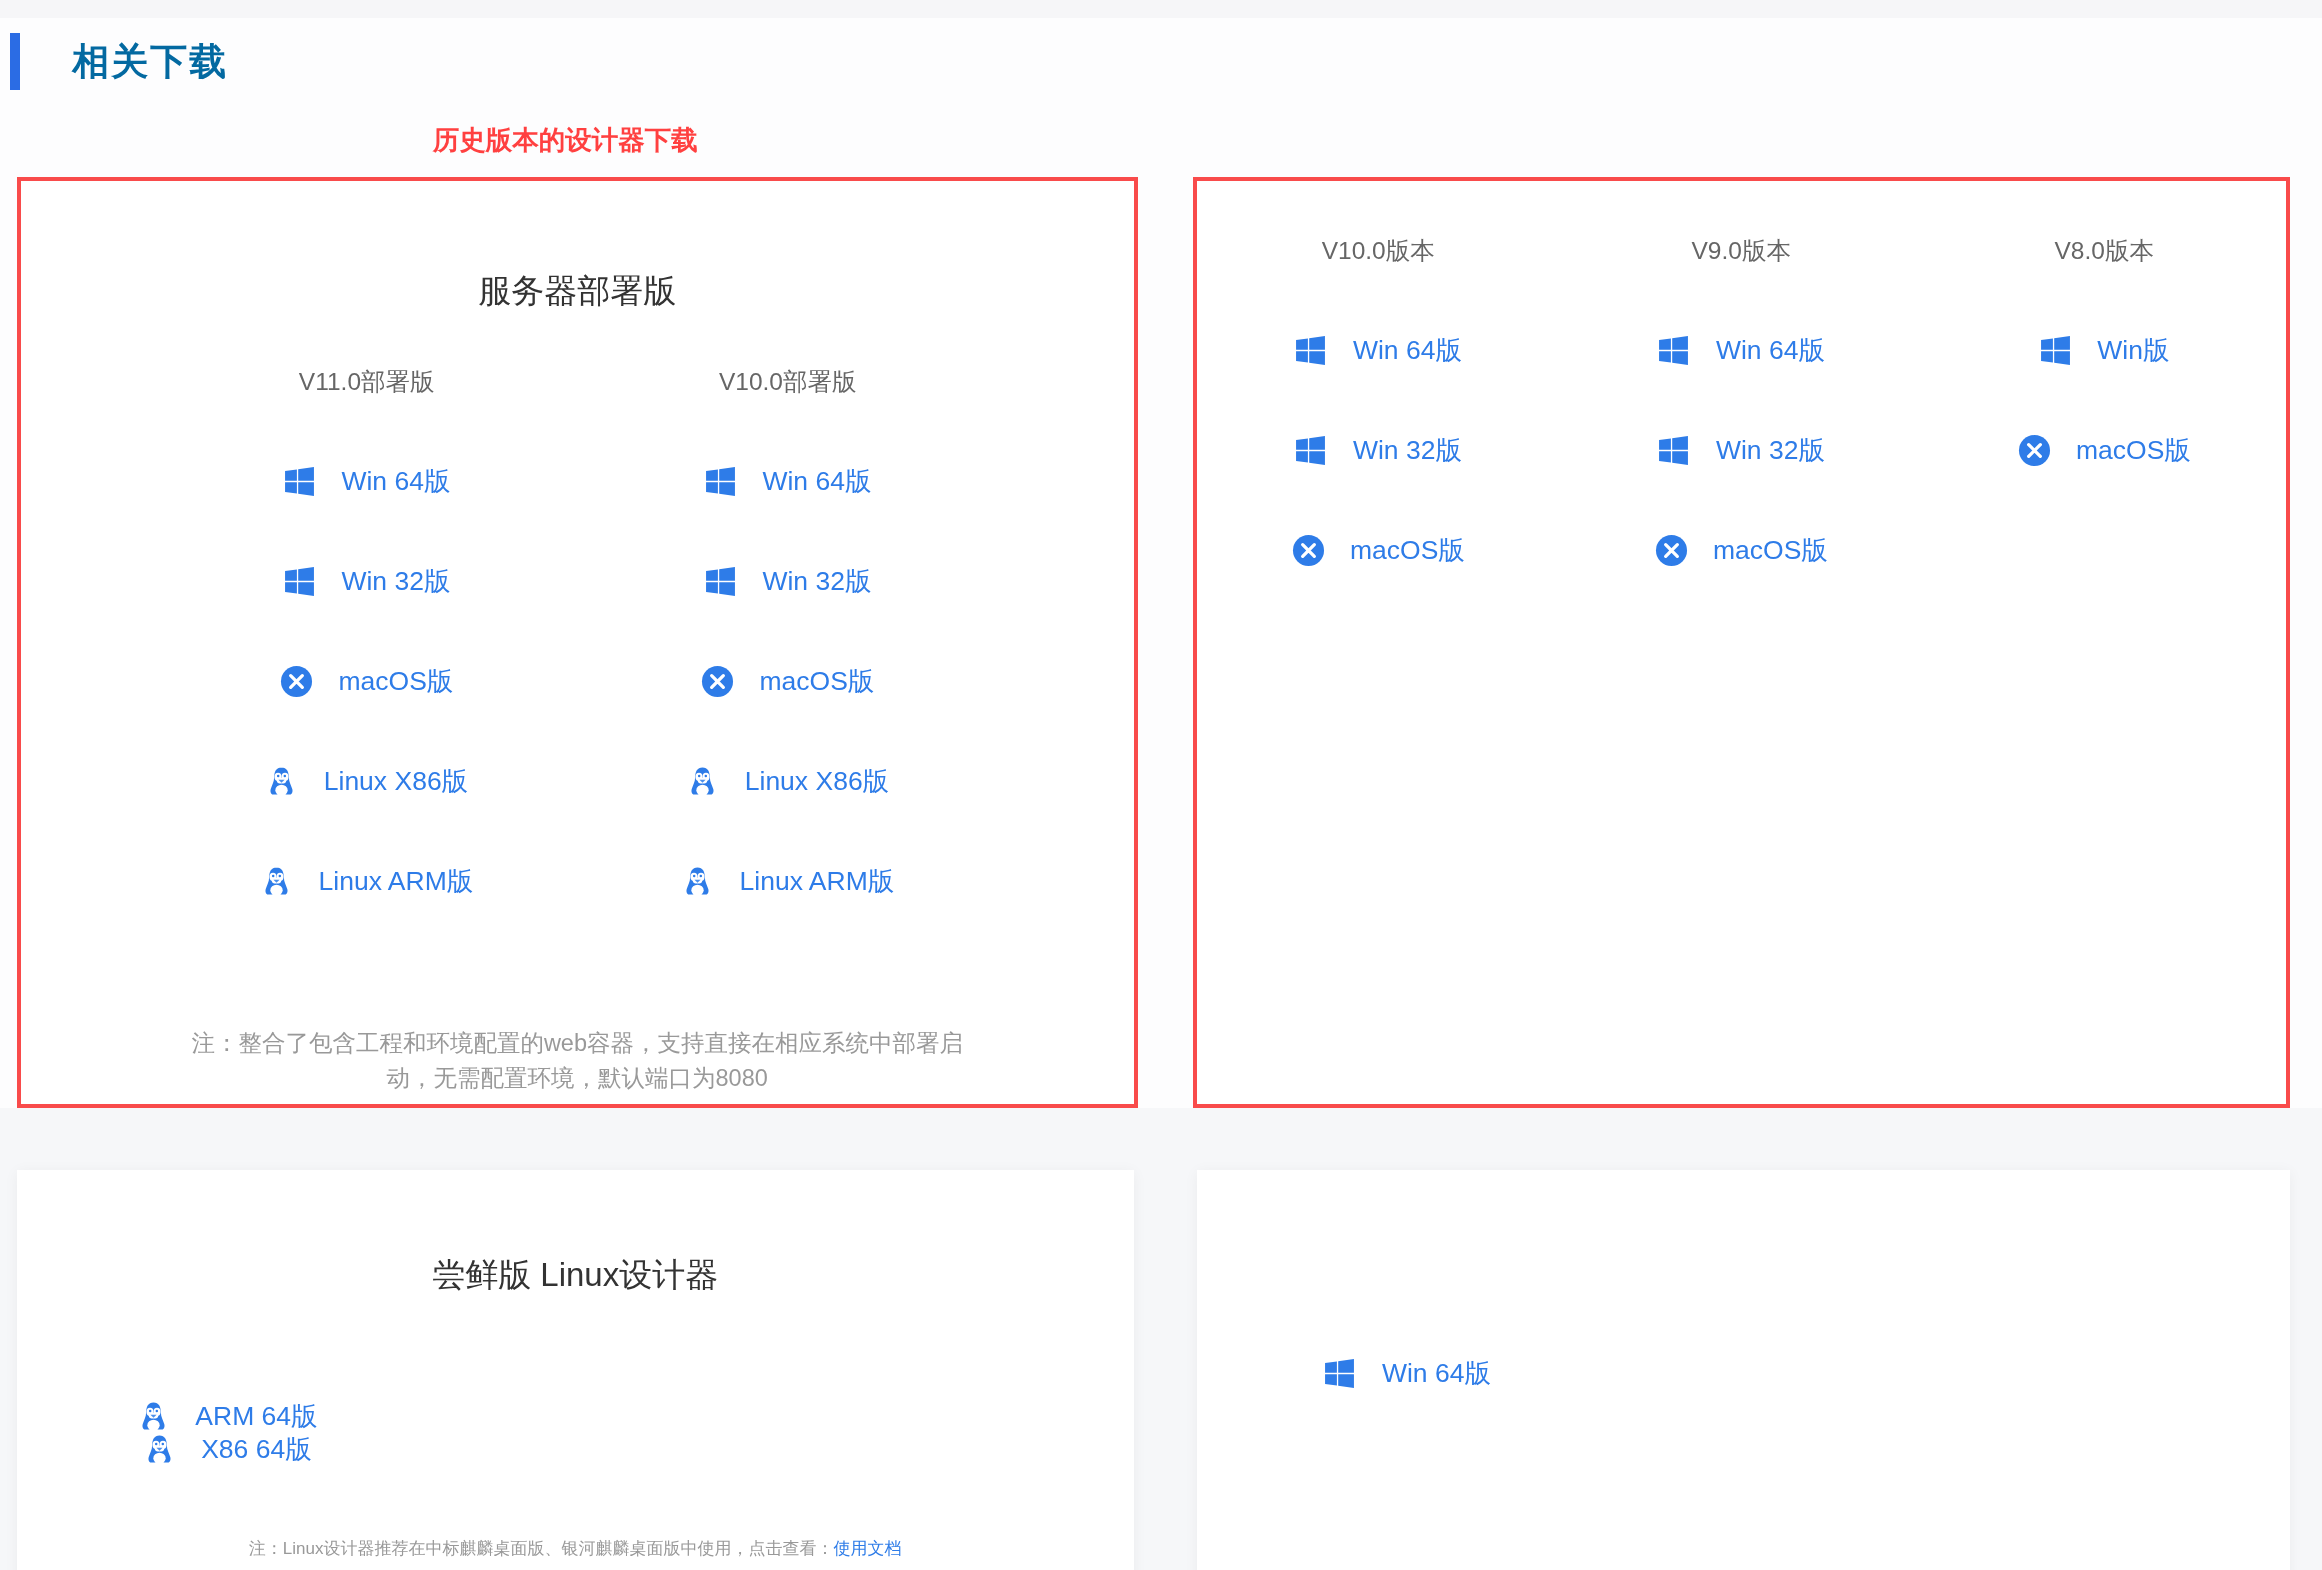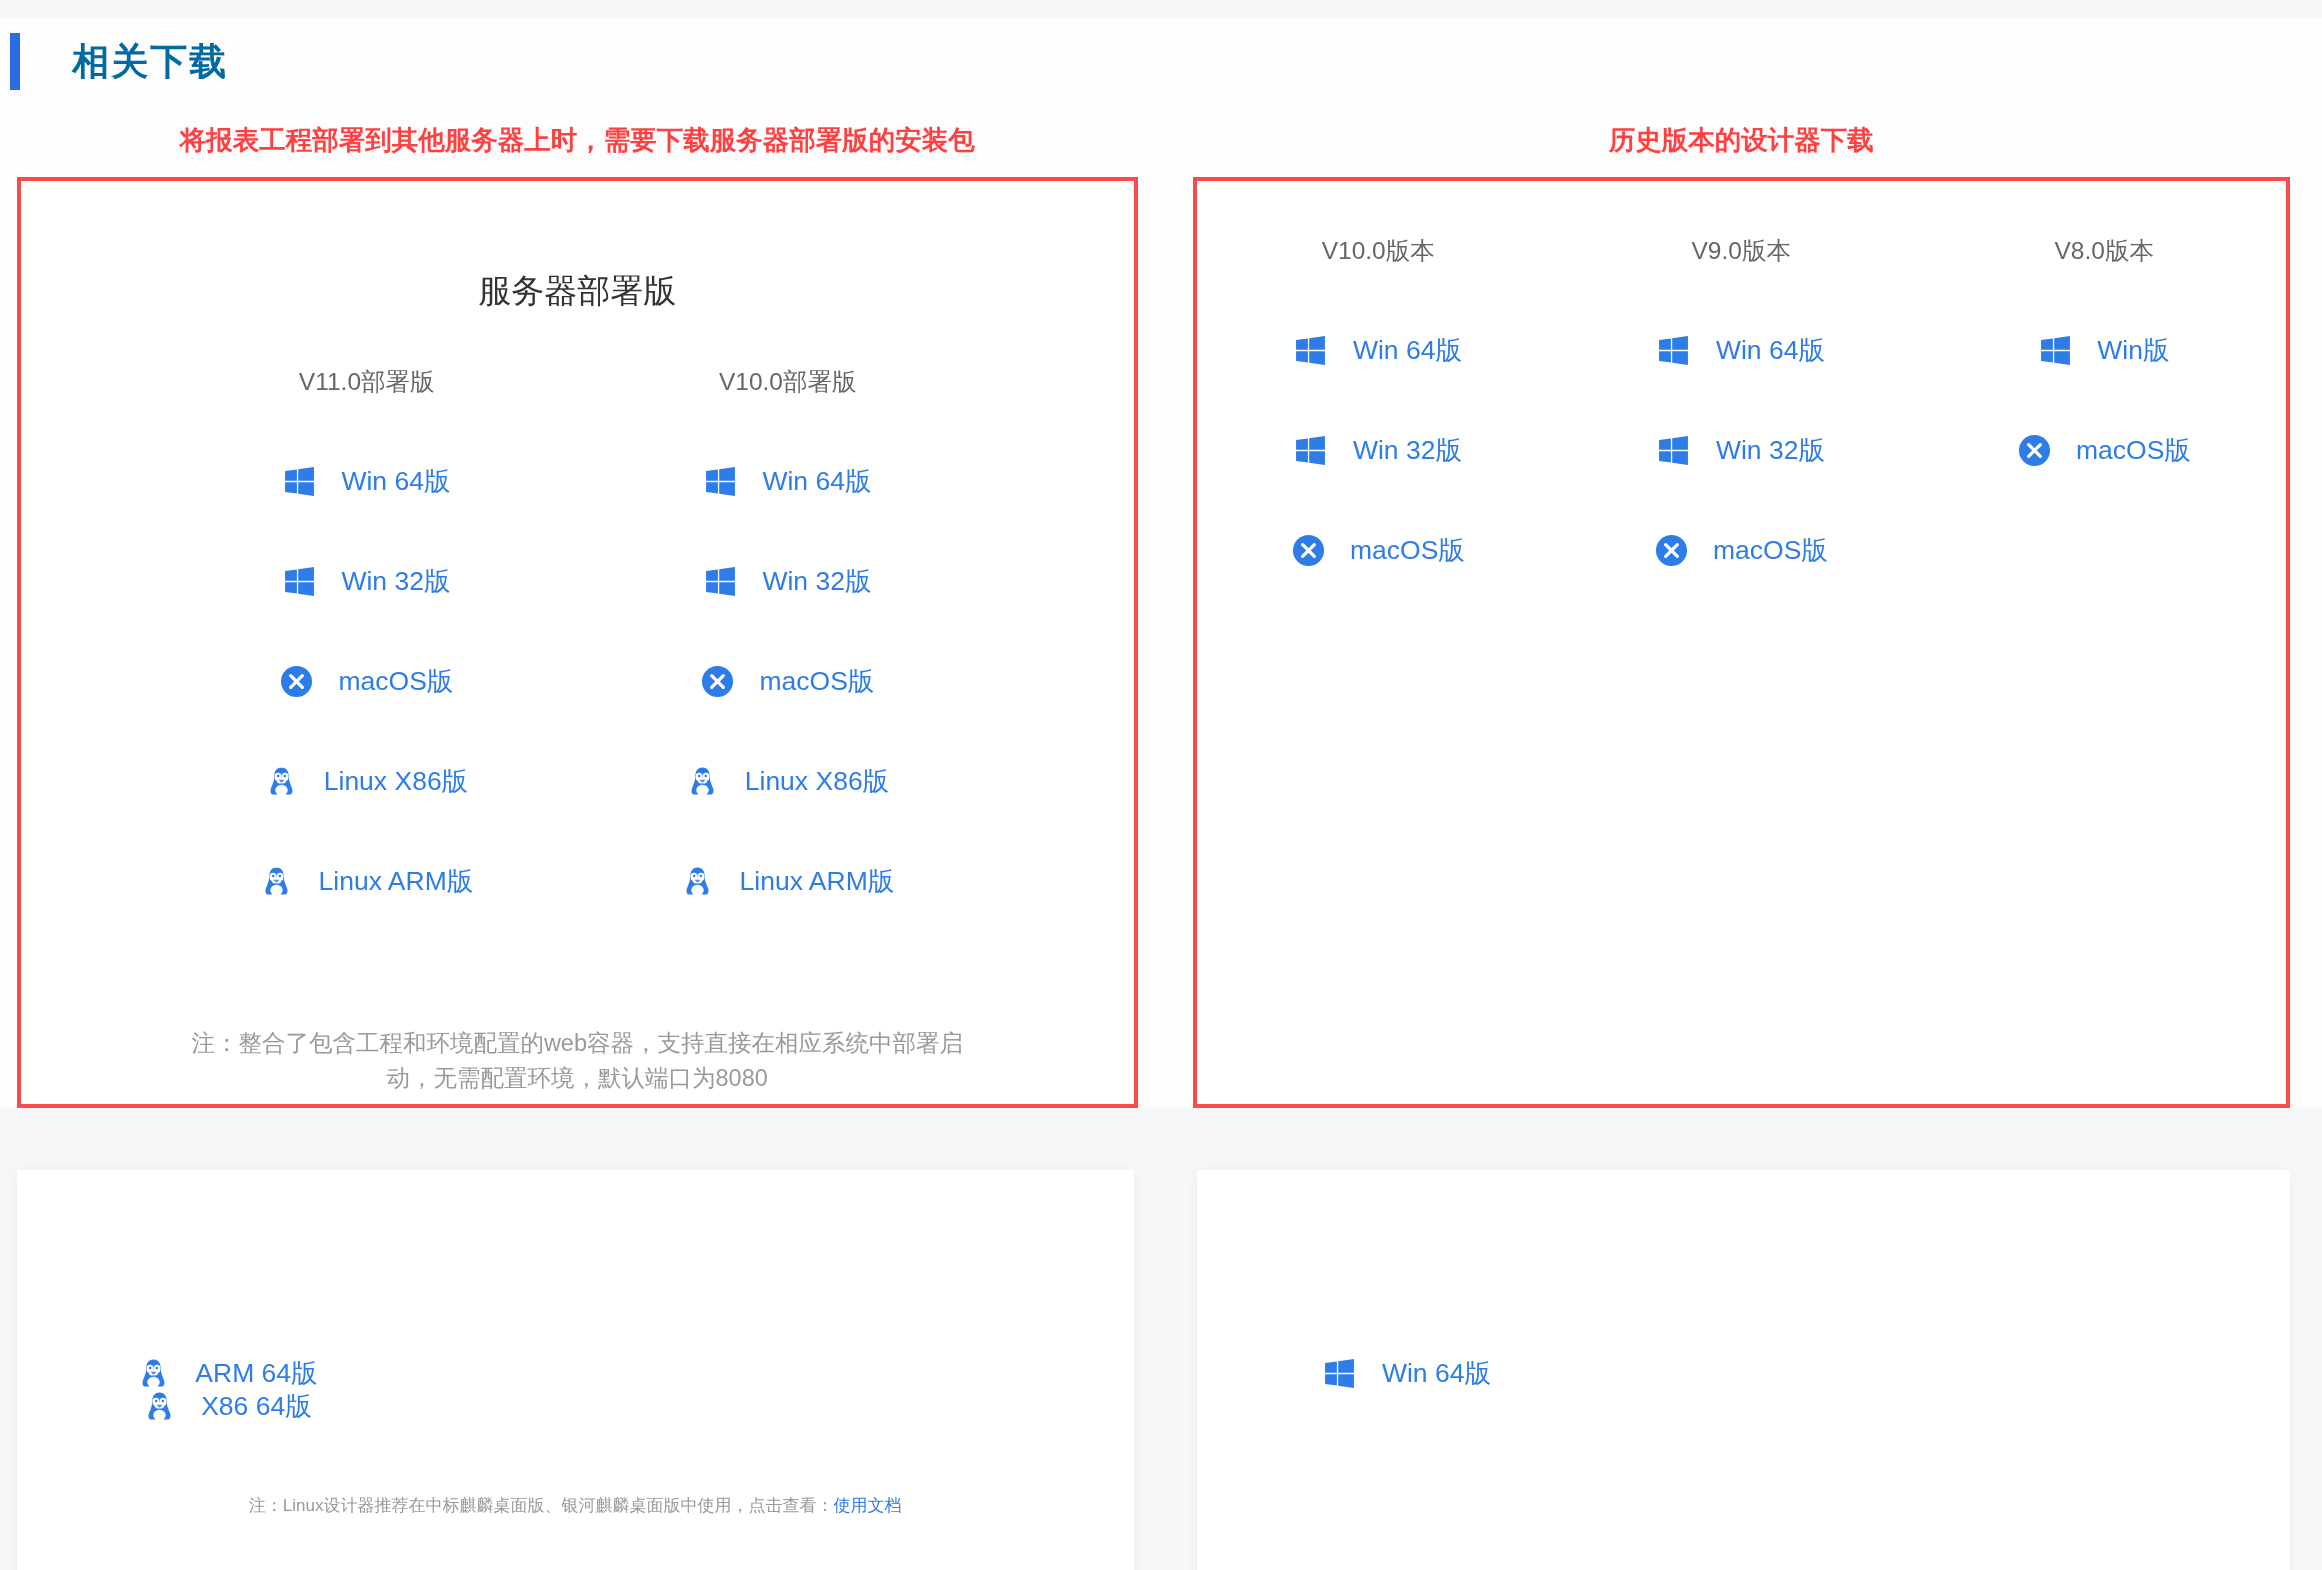--- a/index.html
+++ b/index.html
@@ -51,21 +51,20 @@
 <body>
 
 <div class="top-strip"></div>
 
 <header class="header">
   <div class="accent-bar"></div>
   <h1 class="page-title">相关下载</h1>
 </header>
 
 <div class="captions">
-  <div class="caption caption-left">将报表工程部署到其他服务器上时，需要下载服务器部署版的安装包</div>
   <div class="caption caption-right">历史版本的设计器下载</div>
 </div>
 
 <div class="panels">
   <section class="panel panel-left">
     <h2 class="panel-title">服务器部署版</h2>
     <div class="columns">
         <div class="column">
           <div class="column-label">V11.0部署版</div>
           <div class="dl-row">
@@ -303,20 +302,21 @@
             </a>
           </div>
         </div>
       </div>
   </section>
 </div>
 
 <div class="bottom-section">
   <div class="cards">
     <section class="card card-left">
+      <h2 class="card-title">尝鲜版 Linux设计器</h2>
       <div class="card-links">
           <div class="link-cell">
             <a class="dl-link" href="#">
               <span class="icon">
                 <svg width="33" height="33" viewBox="0 0 32 32">
                   <path fill="currentColor" d="M16 2.5c-5.2 0-7.1 4.3-7.1 9.3 0 4.6-2.6 8.6-3.4 11.6-.6 2.2.3 5.1 2.3 5.1h16.4c2 0 2.9-2.9 2.3-5.1-.8-3-3.4-7-3.4-11.6 0-5-1.9-9.3-7.1-9.3z"></path>
                   <ellipse cx="12.6" cy="11.6" rx="3.4" ry="4" fill="#fff"></ellipse>
                   <ellipse cx="19.4" cy="11.6" rx="3.4" ry="4" fill="#fff"></ellipse>
                   <ellipse cx="16" cy="15.2" rx="4.6" ry="2.8" fill="#fff"></ellipse>
                   <ellipse cx="16" cy="24.5" rx="6" ry="5.4" fill="#fff"></ellipse>

